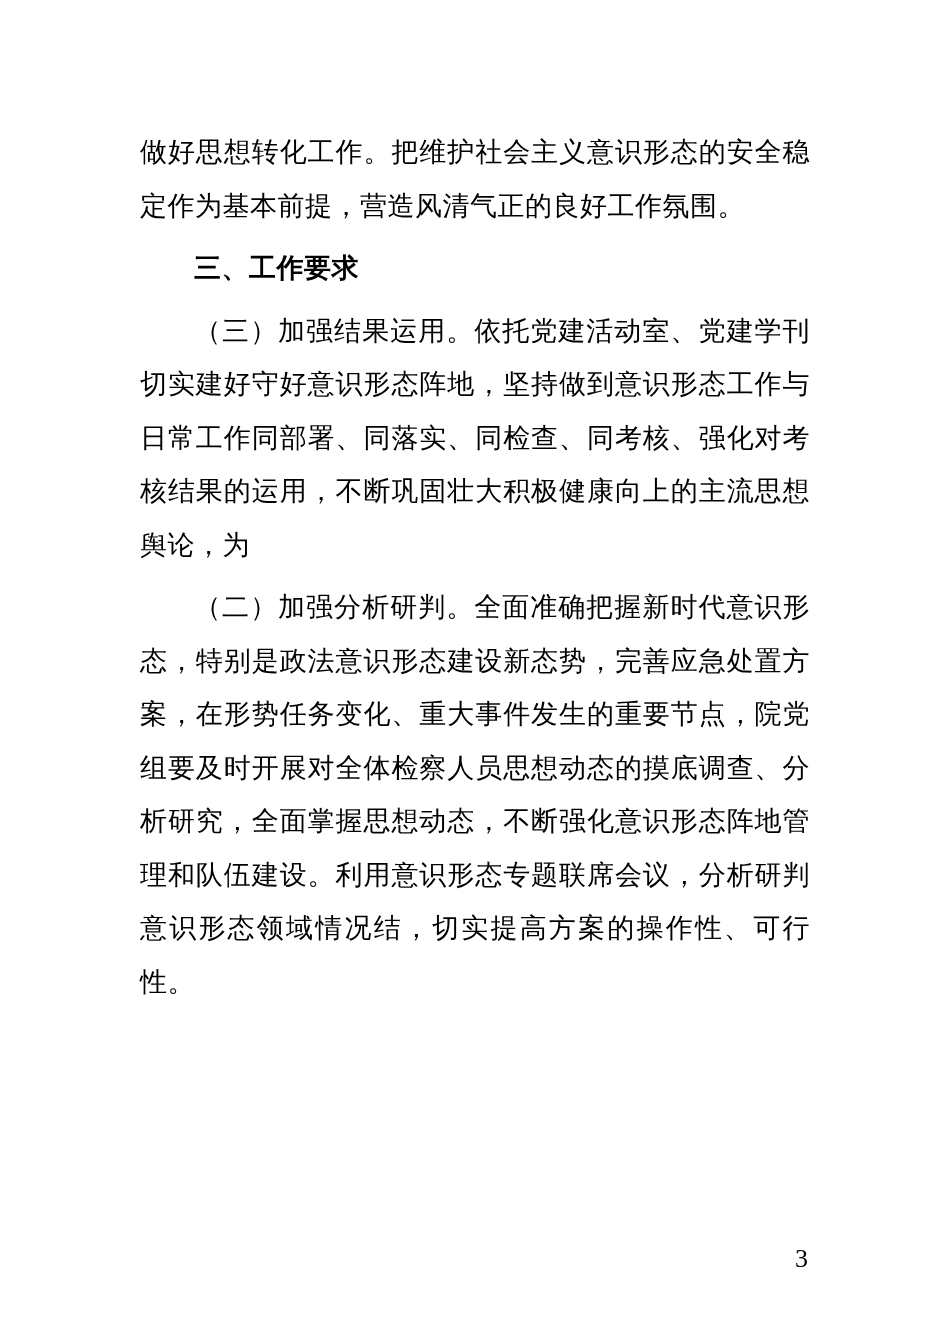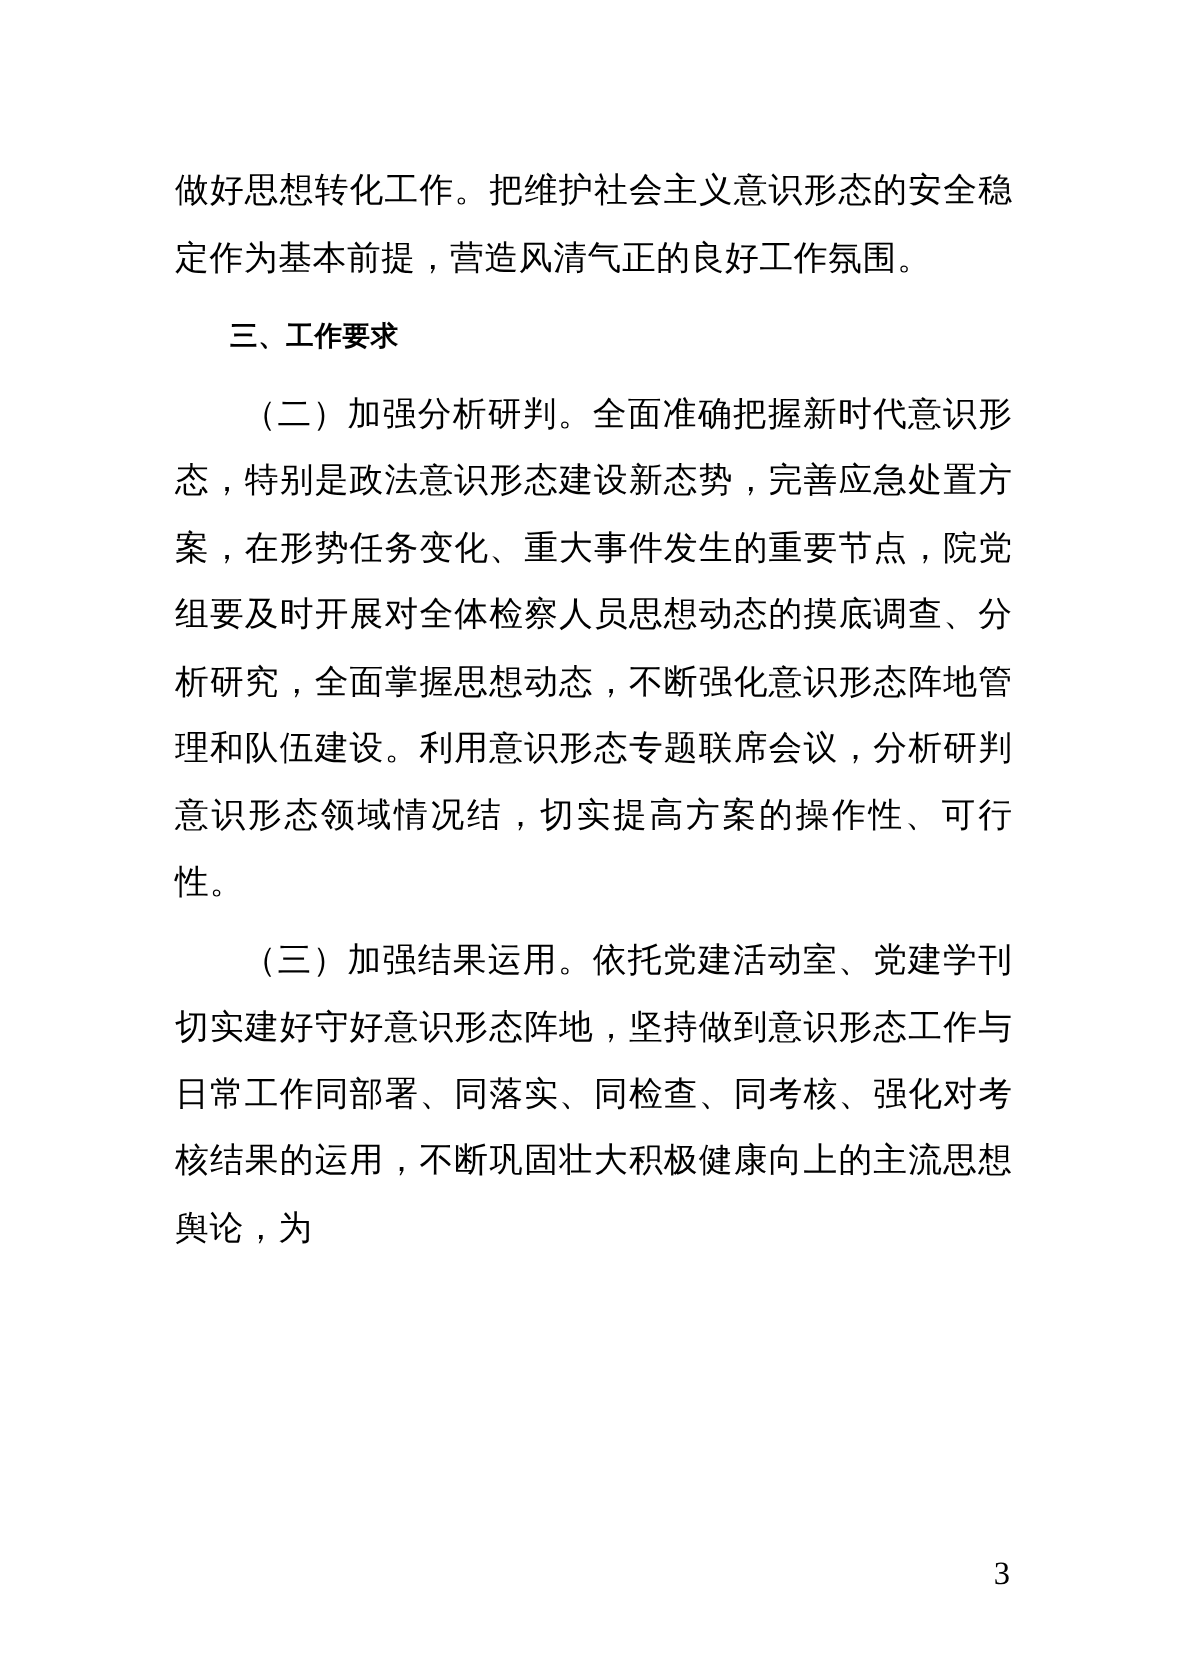--- a/index.html
+++ b/index.html
@@ -24,21 +24,21 @@
     line-height: 53.5px;
     text-align: justify;
     text-justify: inter-ideograph;
     letter-spacing: 0.5px;
     margin: 0;
   }
   .body-text + .body-text { margin-top: 9px; }
   .section-heading + .body-text { margin-top: 9px; }
   .indent-2 { text-indent: 2em; }
   .section-heading {
-    font-size: 22px;
+    font-size: 27px;
     line-height: 53.5px;
     font-weight: bold;
     letter-spacing: 0.5px;
     margin: 9px 0 0 0;
     text-indent: 2em;
   }
   .page-number {
     position: absolute;
     right: 142px;
     bottom: 72px;
@@ -48,18 +48,18 @@
 </style>
 </head>
 <body>
 
 <div class="page">
   <p class="body-text">做好思想转化工作。把维护社会主义意识形态的安全稳定作为基本前提，营造风清气正的良好工作氛围。</p>
 
   <h2 class="section-heading">三、工作要求</h2>
 
 
+  <p class="body-text indent-2">（三）加强结果运用。依托党建活动室、党建学刊切实建好守好意识形态阵地，坚持做到意识形态工作与日常工作同部署、同落实、同检查、同考核、强化对考核结果的运用，不断巩固壮大积极健康向上的主流思想舆论，为</p>
+
   <p class="body-text indent-2">（二）加强分析研判。全面准确把握新时代意识形态，特别是政法意识形态建设新态势，完善应急处置方案，在形势任务变化、重大事件发生的重要节点，院党组要及时开展对全体检察人员思想动态的摸底调查、分析研究，全面掌握思想动态，不断强化意识形态阵地管理和队伍建设。利用意识形态专题联席会议，分析研判意识形态领域情况结，切实提高方案的操作性、可行性。</p>
-
-  <p class="body-text indent-2">（三）加强结果运用。依托党建活动室、党建学刊切实建好守好意识形态阵地，坚持做到意识形态工作与日常工作同部署、同落实、同检查、同考核、强化对考核结果的运用，不断巩固壮大积极健康向上的主流思想舆论，为</p>
 
   <div class="page-number">3</div>
 </div>
 
 </body></html>

